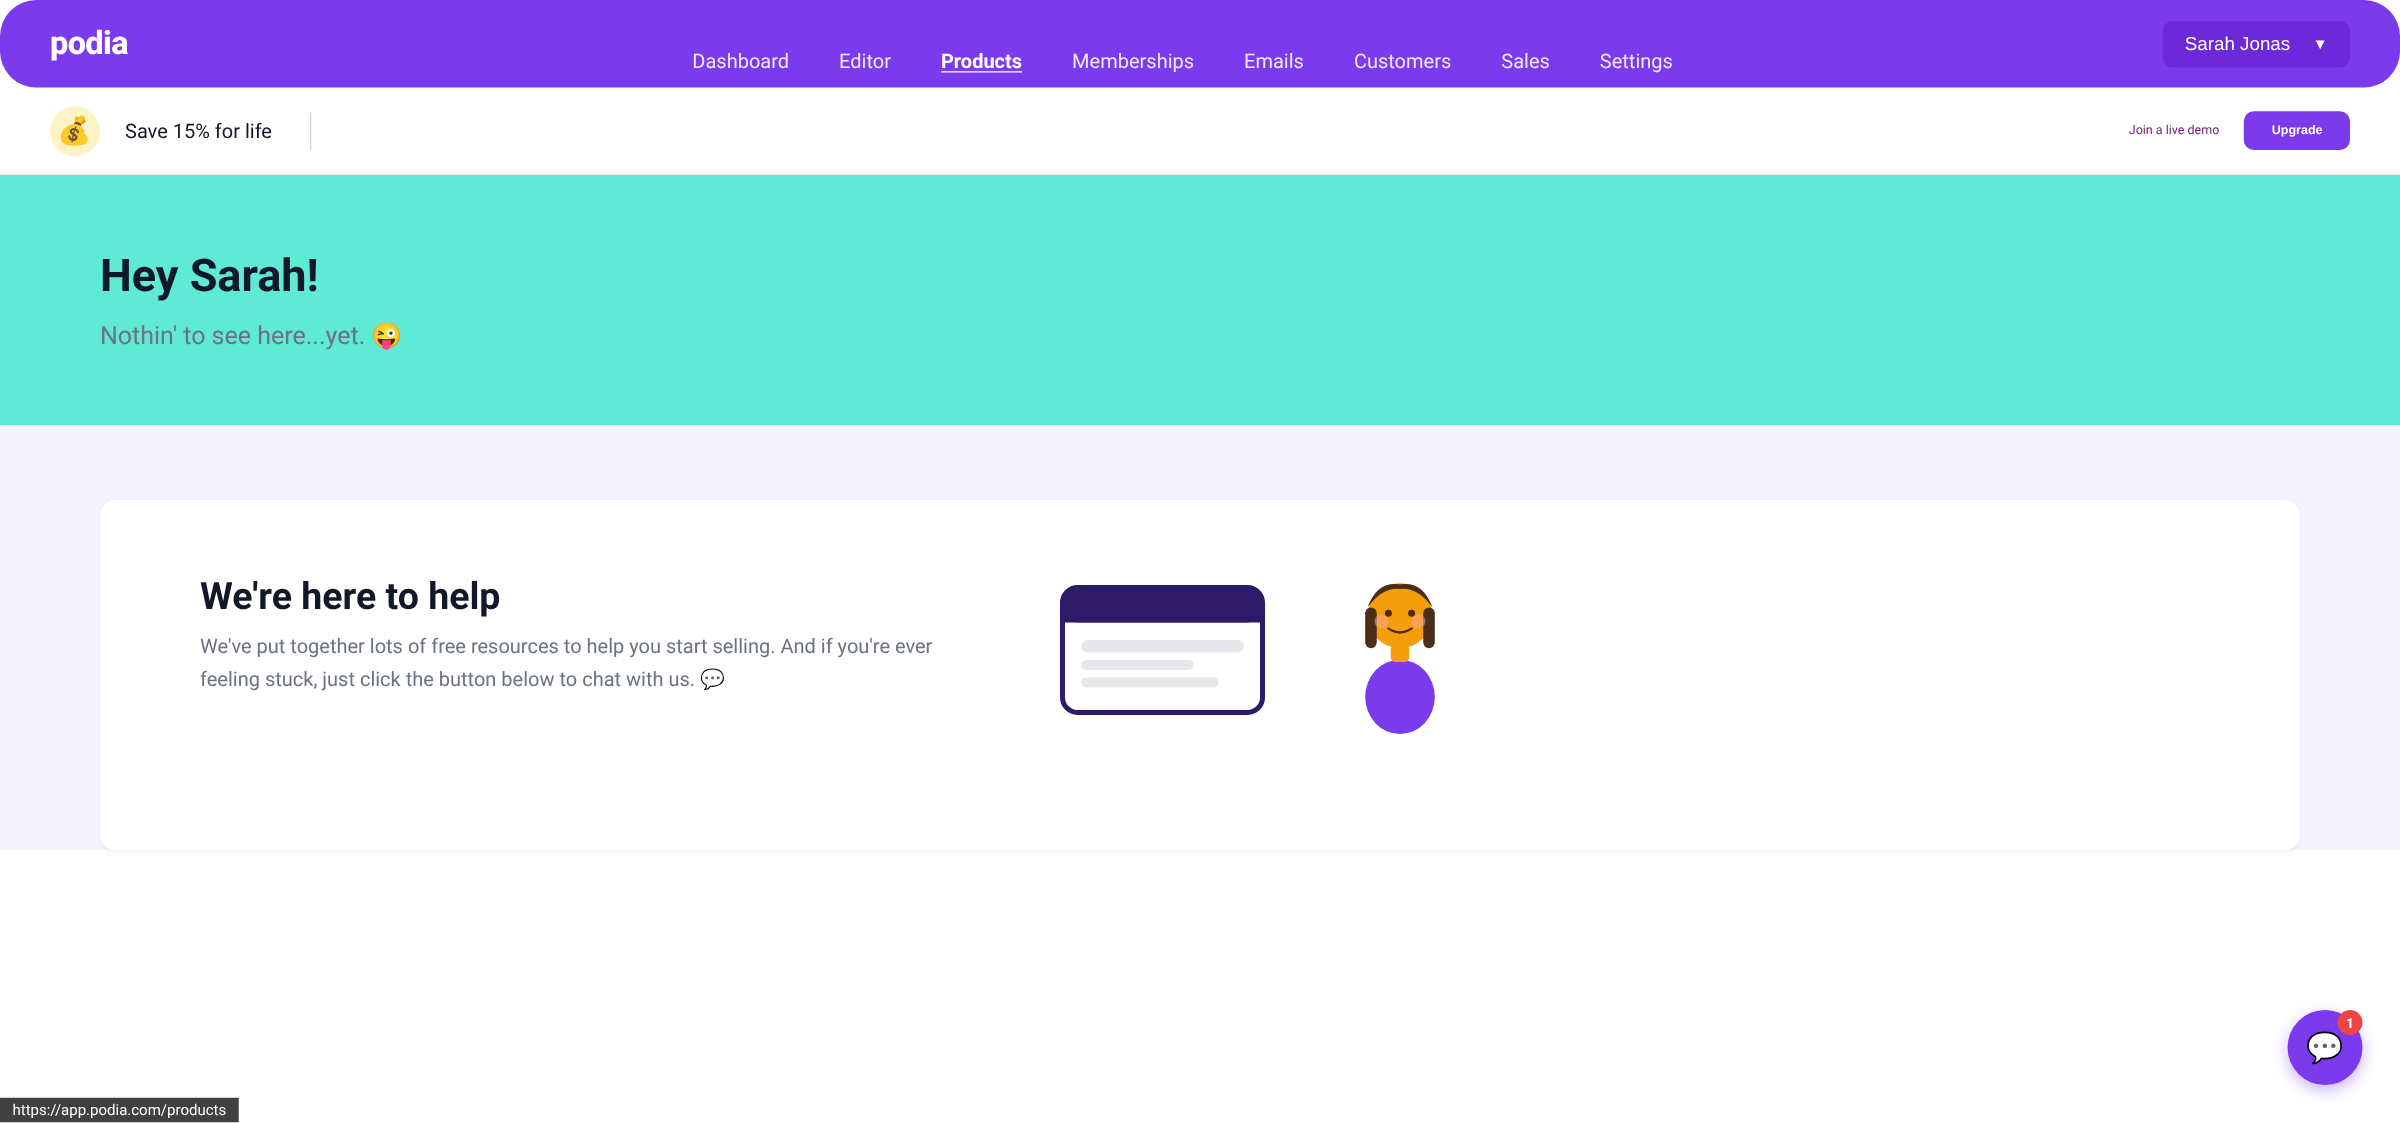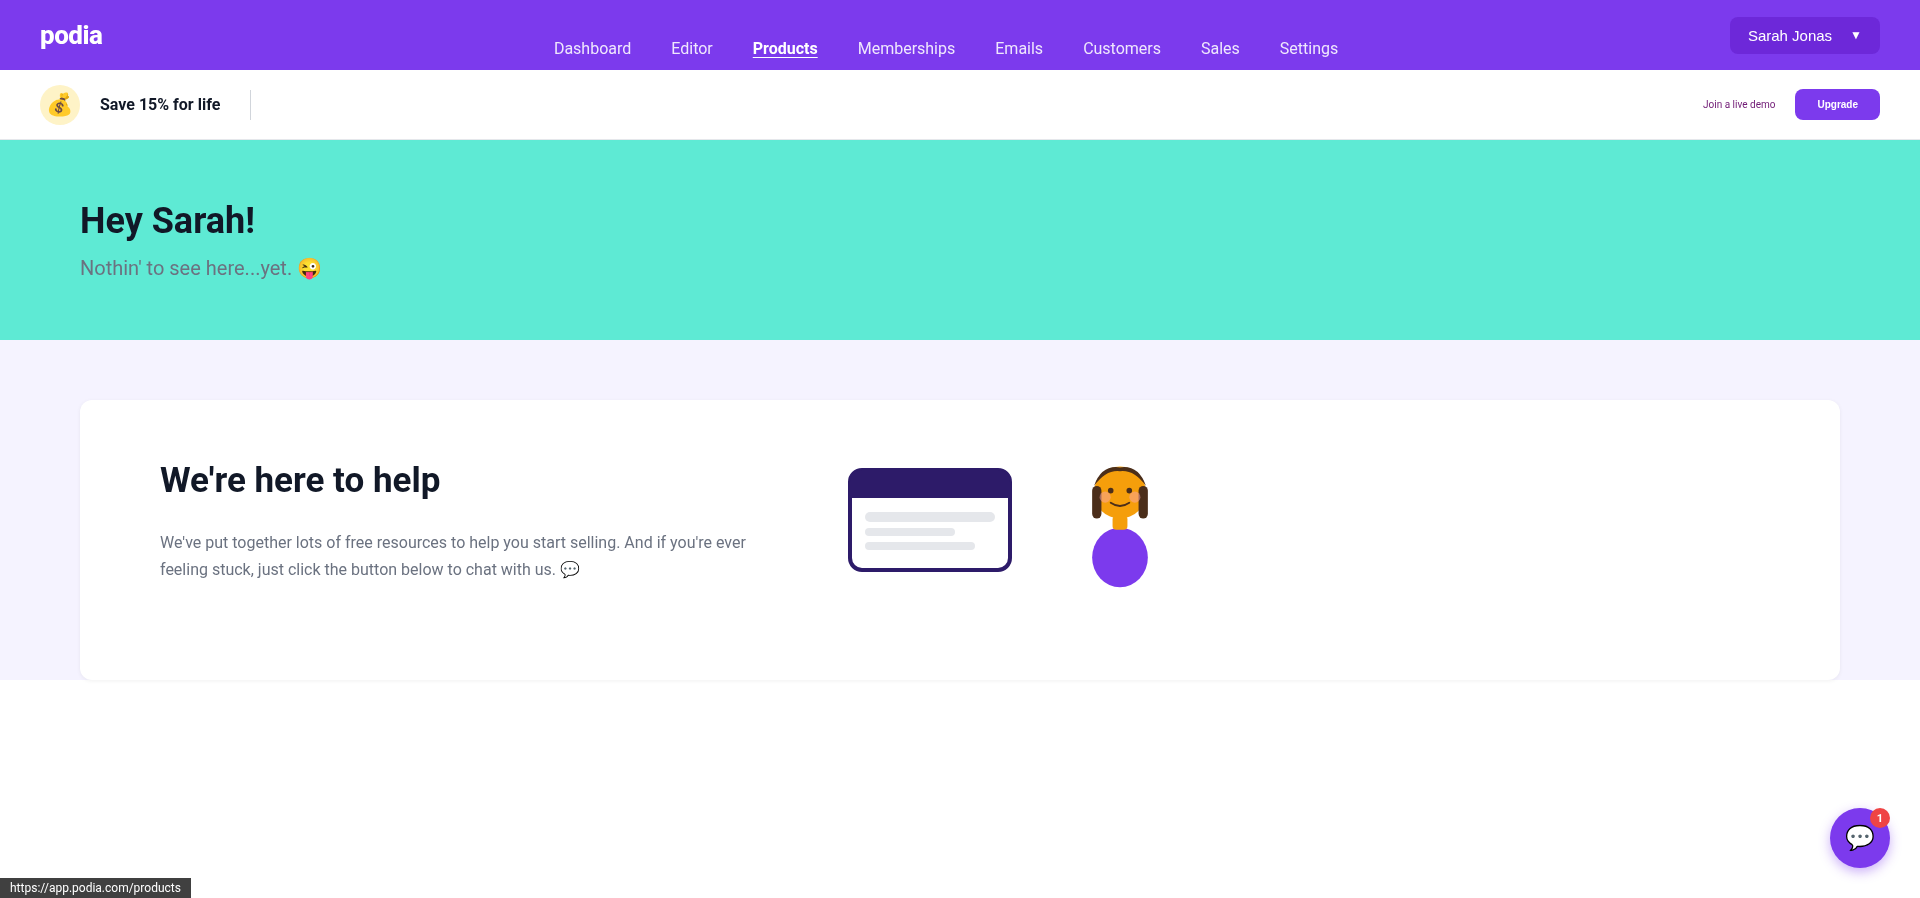--- a/index.html
+++ b/index.html
@@ -7,20 +7,21 @@
 
     
     .navbar {
       background: #7c3aed;
       height: 70px;
       display: flex;
       align-items: center;
       padding: 0 40px;
       position: relative;
       z-index: 10;
+      border-radius: 29px;
     }
     .nav-logo {
       color: #fff;
       font-size: 26px;
       font-weight: 800;
       letter-spacing: -0.5px;
       margin-right: 60px;
       flex-shrink: 0;
     }
     .nav-links {
@@ -85,21 +86,21 @@
       background: #fef3c7;
       border-radius: 50%;
       display: flex;
       align-items: center;
       justify-content: center;
       font-size: 22px;
       flex-shrink: 0;
     }
     .banner-title {
       font-size: 16px;
-      font-weight: 700;
+      font-weight: 400;
       color: #111827;
       white-space: nowrap;
     }
     .banner-divider {
       width: 1px;
       height: 30px;
       background: #d1d5db;
       margin: 0 10px;
     }
     .banner-text {
@@ -173,24 +174,24 @@
       gap: 80px;
       box-shadow: 0 1px 4px rgba(0,0,0,0.06);
       position: relative;
     }
     .help-text-block {
       flex: 1;
       max-width: 600px;
       padding-bottom: 60px;
     }
     .help-title {
-      font-size: 35px;
+      font-size: 30px;
       font-weight: 700;
       color: #111827;
-      margin-bottom: 28px;
+      margin-bottom: 8px;
     }
     .help-desc {
       font-size: 16px;
       color: #6b7280;
       line-height: 1.7;
     }
     .help-illustrations {
       display: flex;
       gap: 40px;
       align-items: flex-end;

